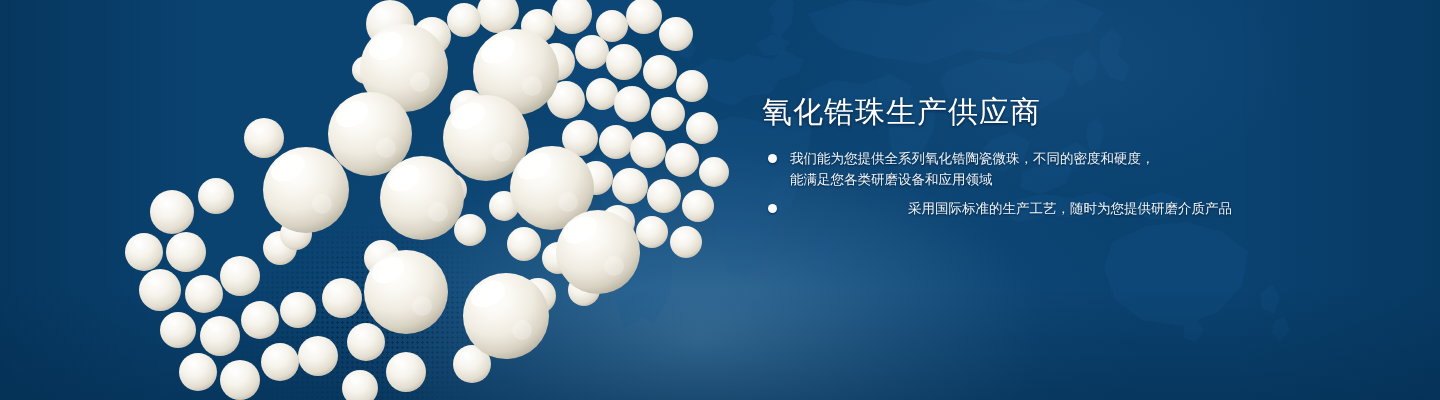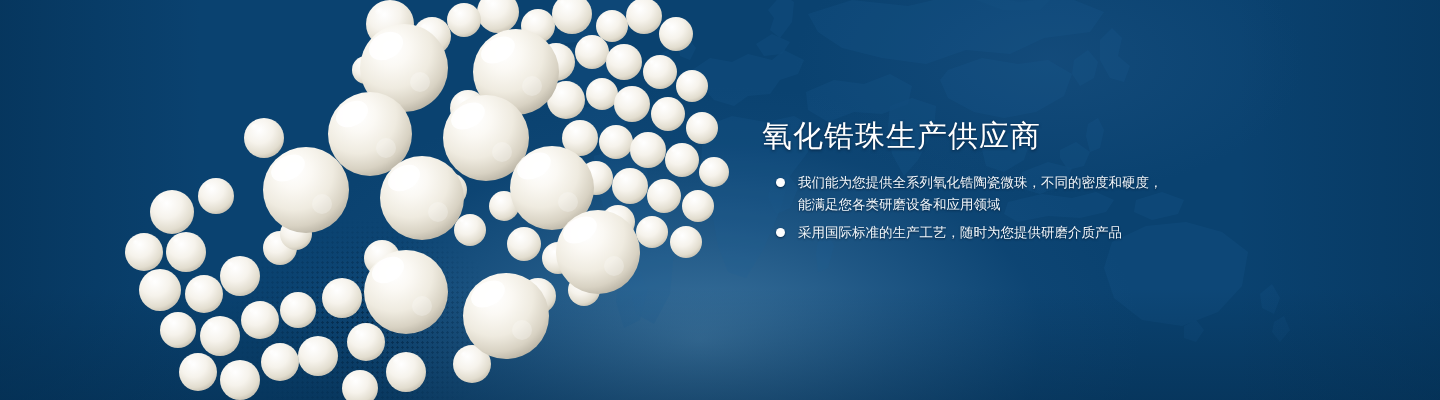--- a/index.html
+++ b/index.html
@@ -79,60 +79,60 @@
     left: 120px;
     top: -10px;
     width: 620px;
     height: 420px;
   }
 
   
   .copy {
     position: absolute;
     left: 762px;
-    top: 116px;
+    top: 92px;
     width: 470px;
   }
   .headline {
     color: #ffffff;
     font-size: 30px;
     line-height: 40px;
     letter-spacing: 1px;
     font-weight: 400;
     text-shadow: 0 1px 3px rgba(0,22,45,0.75);
     margin: 0 0 16px 0;
     white-space: nowrap;
   }
   .bullets {
     list-style: none;
-    margin: 8px;
+    margin: 0;
     padding: 0;
   }
   .bullet-row {
     position: relative;
     padding-left: 28px;
     margin-bottom: 7px;
     color: #f2f7fb;
     font-size: 13.5px;
     line-height: 21px;
     text-shadow: 0 1px 2px rgba(0,20,42,0.7);
   }
-  .bullet-row:last-child { margin-bottom: 0; }
+  .bullet-row:last-child { margin-bottom: 0; text-align: right; }
   .dot {
     position: absolute;
     left: 6px;
     top: 6px;
     width: 9px;
     height: 9px;
     border-radius: 50%;
     background: #ffffff;
     box-shadow: 0 1px 2px rgba(0,18,38,0.6);
   }
   .bline { display: block; }
-  .bline + .bline { margin-top: 1px; }
+  .bline + .bline { margin-top: 1px; font-family: Liberation Mono, monospace; }
 </style>
 </head>
 <body>
 
 <div id="banner">
 
   <div class="bg-base"></div>
   <div class="bg-glow"></div>
   <div class="bg-glow2"></div>
 

